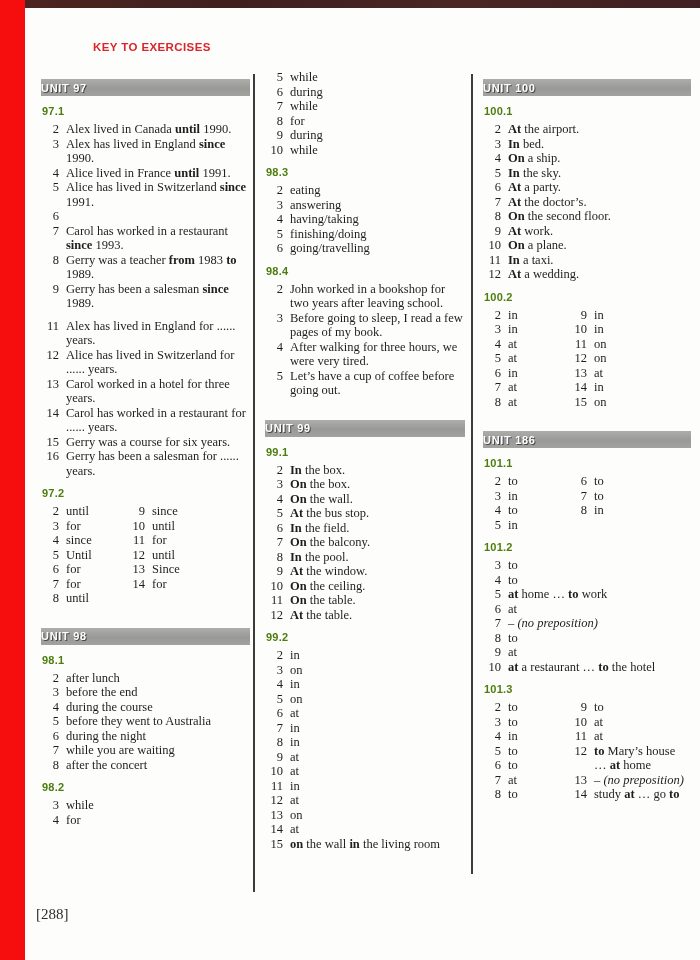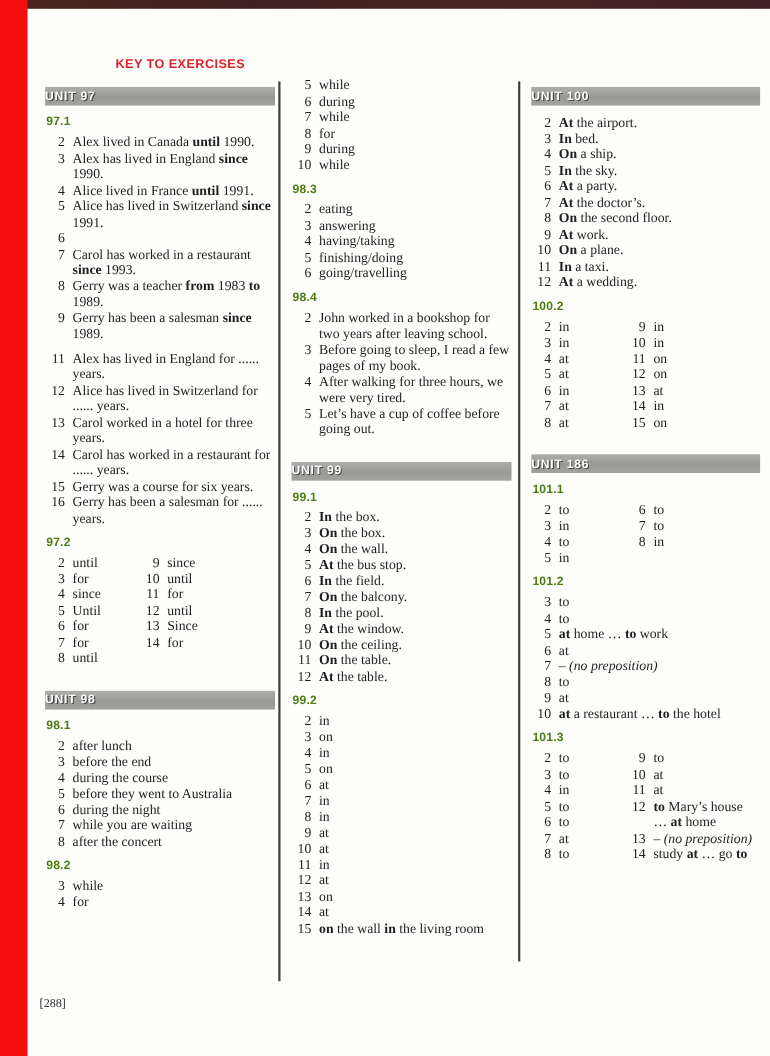--- a/index.html
+++ b/index.html
@@ -6,21 +6,21 @@
   .page {
     position:relative; width:700px; height:960px;
     background:#fdfdfb; overflow:hidden;
     font-family:"Liberation Serif", serif;
   }
   .top-band { position:absolute; left:24px; top:0; width:676px; height:8px;
     background:linear-gradient(90deg,#4d2420,#3f201f 30%,#4a2523 65%,#402022); }
   .left-band { position:absolute; left:0; top:0; width:25px; height:960px;
     background:#f60d0d; }
   .page-title {
-    position:absolute; left:41px; top:37px; margin:16px;
+    position:absolute; left:41px; top:37px; margin:4px;
     font-family:"Liberation Sans", sans-serif; font-weight:bold;
     font-size:11.5px; letter-spacing:0.4px; color:#d9252b;padding-left:48px;
   }
   .divider { position:absolute; top:74px; width:1.5px; background:#3c3c3c; }
   .divider-1 { left:253px; height:818px; }
   .divider-2 { left:471px; height:800px; }
   .col { position:absolute; }
   .col-0 { left:41px;  top:76px; width:209px; }
   .col-1 { left:265px; top:70px; width:200px; }
   .col-2 { left:483px; top:76px; width:208px; }
@@ -45,21 +45,21 @@
   .item .num { flex:none; width:18px; text-align:right; margin-right:7px; }
   .item .txt { flex:1; }
   .item.gap { margin-top:8px; }
   .block-list2 { display:flex; }
   .sub-left { flex:none; width:86px; }
   .sub-right { flex:1; }
   .txt b { font-weight:bold; }
   .txt i { font-style:italic; }
   .page-number {
     position:absolute; left:36px; top:906px;
-    font-size:11px; color:#2e2e2e;
+    font-size:15px; color:#2e2e2e;
   }
 </style>
 </head>
 <body>
 
 <div class="page">
   <div class="top-band"></div>
   <div class="left-band"></div>
   <h1 class="page-title">KEY TO EXERCISES</h1>
 
@@ -409,20 +409,21 @@
         <div class="item">
           <span class="num">15</span>
           <span class="txt"><b>on</b> the wall <b>in</b> the living room</span>
         </div>
       </div>
     </div>
   <div class="col col-2">
       <div class="block-unit">
         <span class="unit-label">UNIT 100</span>
       </div>
+      <div class="block-section">100.1</div>
       <div class="block-list">
         <div class="item">
           <span class="num">2</span>
           <span class="txt"><b>At</b> the airport.</span>
         </div>
         <div class="item">
           <span class="num">3</span>
           <span class="txt"><b>In</b> bed.</span>
         </div>
         <div class="item">

